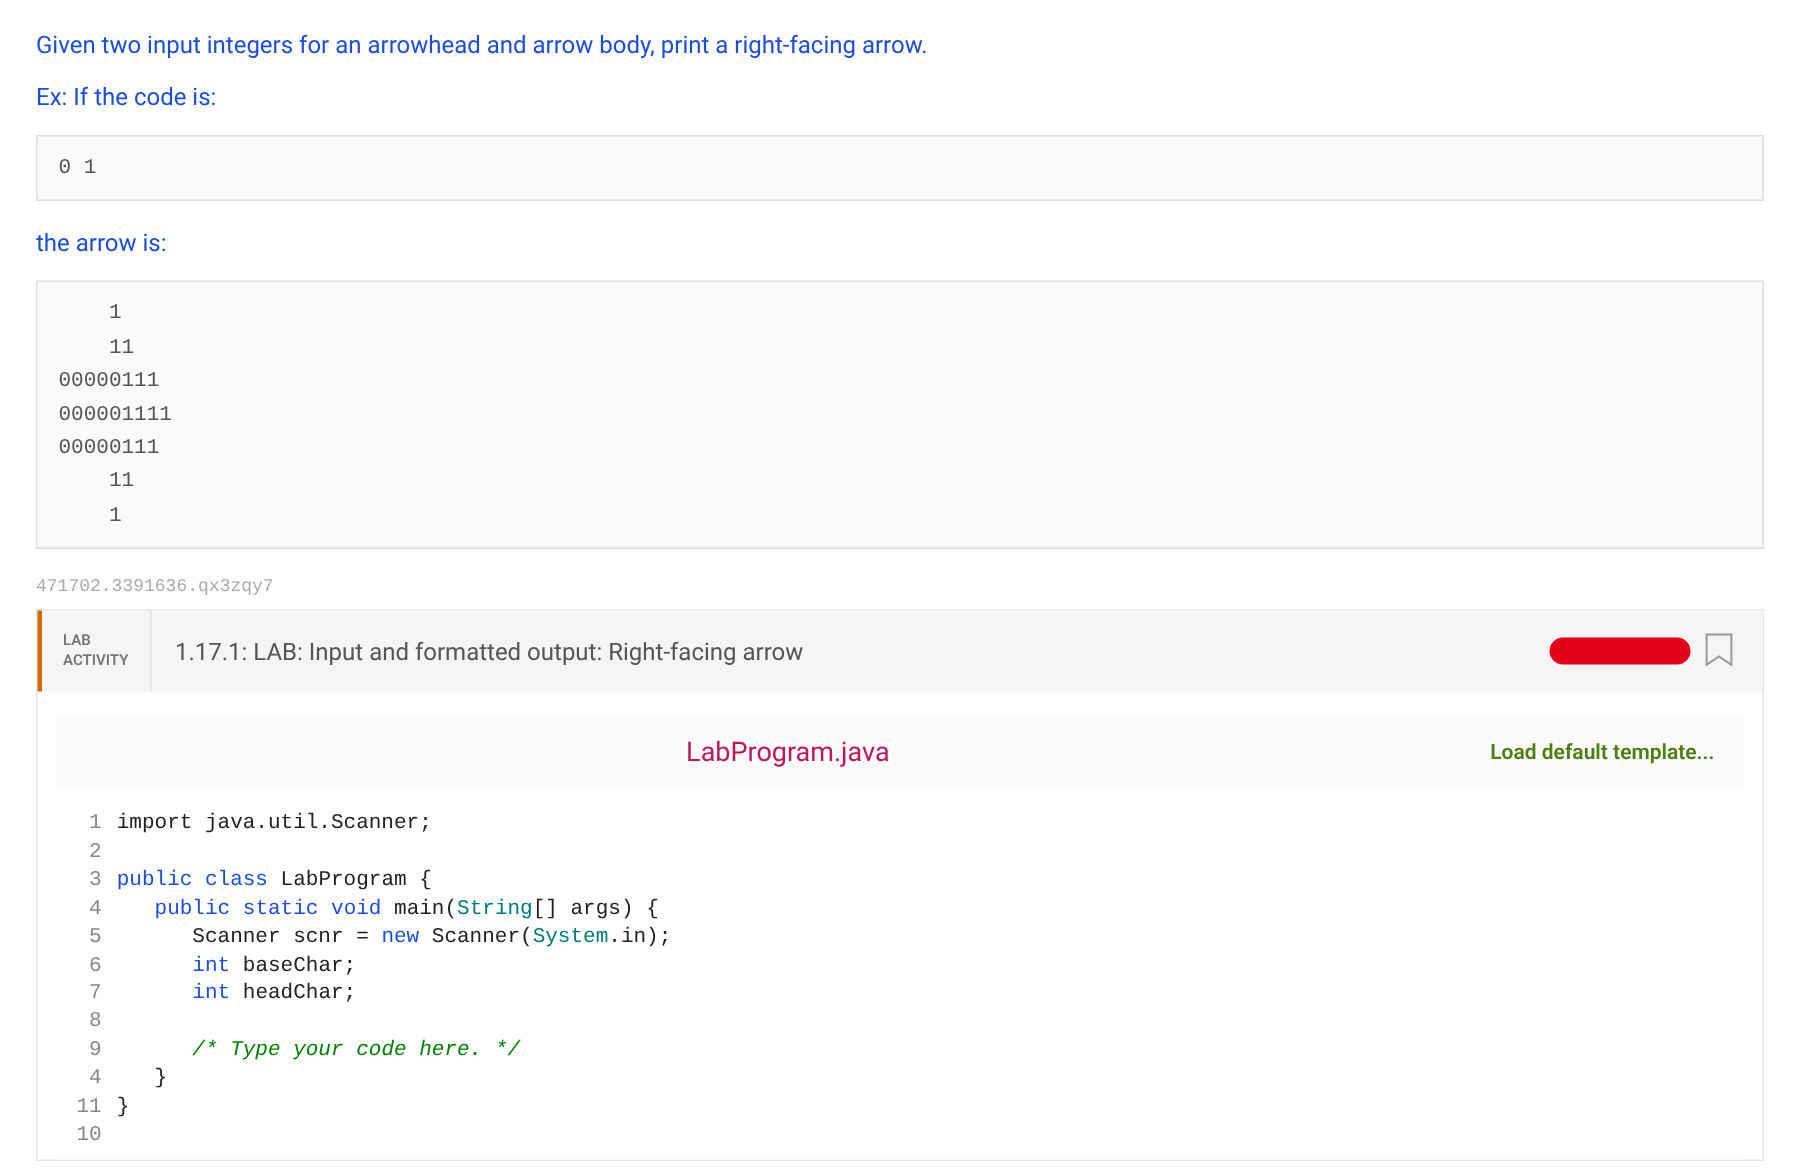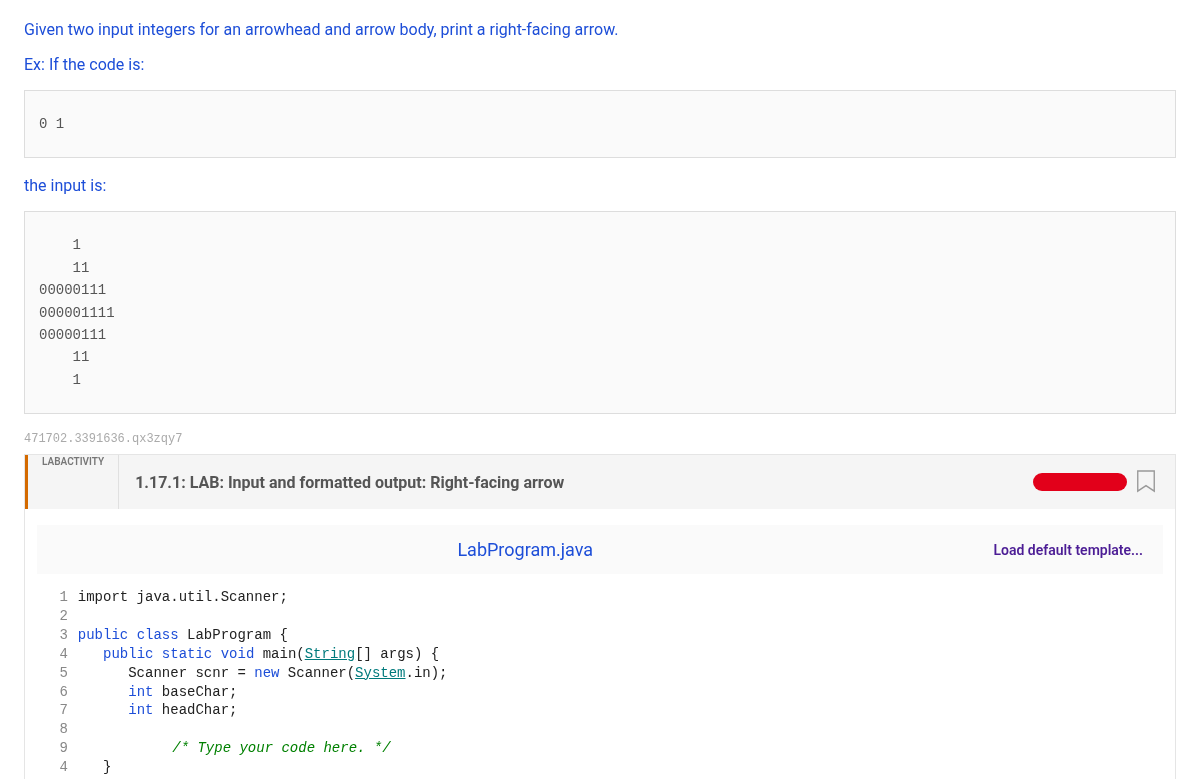--- a/index.html
+++ b/index.html
@@ -12,21 +12,21 @@
   }
   .prompt-text {
     font-size: 16px;
     color: #1d4ed8;
     margin-bottom: 16px;
     font-weight: 400;
   }
   .code-box {
     border: 1px solid #ddd;
     background: #fafafa;
-    padding: 22px 14px;
+    padding: 10px 14px;
     font-family: "Courier New", Courier, monospace;
     font-size: 14px;
     color: #555;
     margin-bottom: 18px;
     white-space: pre;
     line-height: 1.6;
   }
   .small-code {
     font-size: 12px;
     font-family: "Courier New", Courier, monospace;
@@ -39,36 +39,36 @@
   }
   .lab-header {
     display: flex;
     align-items: stretch;
     background: #f5f5f5;
     border-left: 3px solid #d46a00;
     min-height: 54px;
   }
   .lab-tag {
     display: flex;
+    flex-direction: column;
     justify-content: center;
     padding: 0 14px;
     font-size: 10px;
     color: #777;
     font-weight: 600;
     line-height: 1.3;
     border-right: 1px solid #e0e0e0;
   }
   .lab-title {
     display: flex;
     align-items: center;
     padding: 0 16px;
     font-size: 16px;
     color: #555;
     flex: 1;
-    font-weight: bold;
   }
   .lab-right {
     display: flex;
     align-items: center;
     padding: 0 18px;
   }
   .scribble {
     width: 90px;
     height: 14px;
     background: #e2001a;
@@ -87,25 +87,25 @@
     display: flex;
     align-items: center;
     padding: 14px 20px;
     margin: 16px 12px 0 12px;
     background: #fafafa;
   }
   .file-name {
     flex: 1;
     text-align: center;
     font-size: 18px;
-    color: #1d4ed8;
+    color: #be185d;
     font-weight: 400;
   }
   .load-template {
-    color: #4c1d95;
+    color: #4d7c0f;
     font-size: 14px;
     font-weight: 600;
     cursor: pointer;
   }
   .editor {
     display: flex;
     background: #fff;
     padding: 14px 0 6px 0;
     font-family: "Courier New", Courier, monospace;
     font-size: 14px;
@@ -119,32 +119,32 @@
     line-height: 1.35;
   }
   .gutter div { height: 1.35em; }
   .code-area {
     flex: 1;
     white-space: pre;
     line-height: 1.35;
     color: #222;
   }
   .kw { color: #1d4ed8; }
-  .type { color: #007a7c; text-decoration: underline; }
-  .cmt { color: #008000; font-style: italic; margin-left: 44px; }
+  .type { color: #007a7c; }
+  .cmt { color: #008000; font-style: italic; }
 </style>
 </head>
 <body>
 
 <div class="prompt-text">Given two input integers for an arrowhead and arrow body, print a right-facing arrow.</div>
 <div class="prompt-text">Ex: If the code is:</div>
 
 <div class="code-box">0 1</div>
 
-<div class="prompt-text">the input is:</div>
+<div class="prompt-text">the arrow is:</div>
 
 <div class="code-box">    1
     11
 00000111
 000001111
 00000111
     11
     1</div>
 
 <div class="small-code">471702.3391636.qx3zqy7</div>

